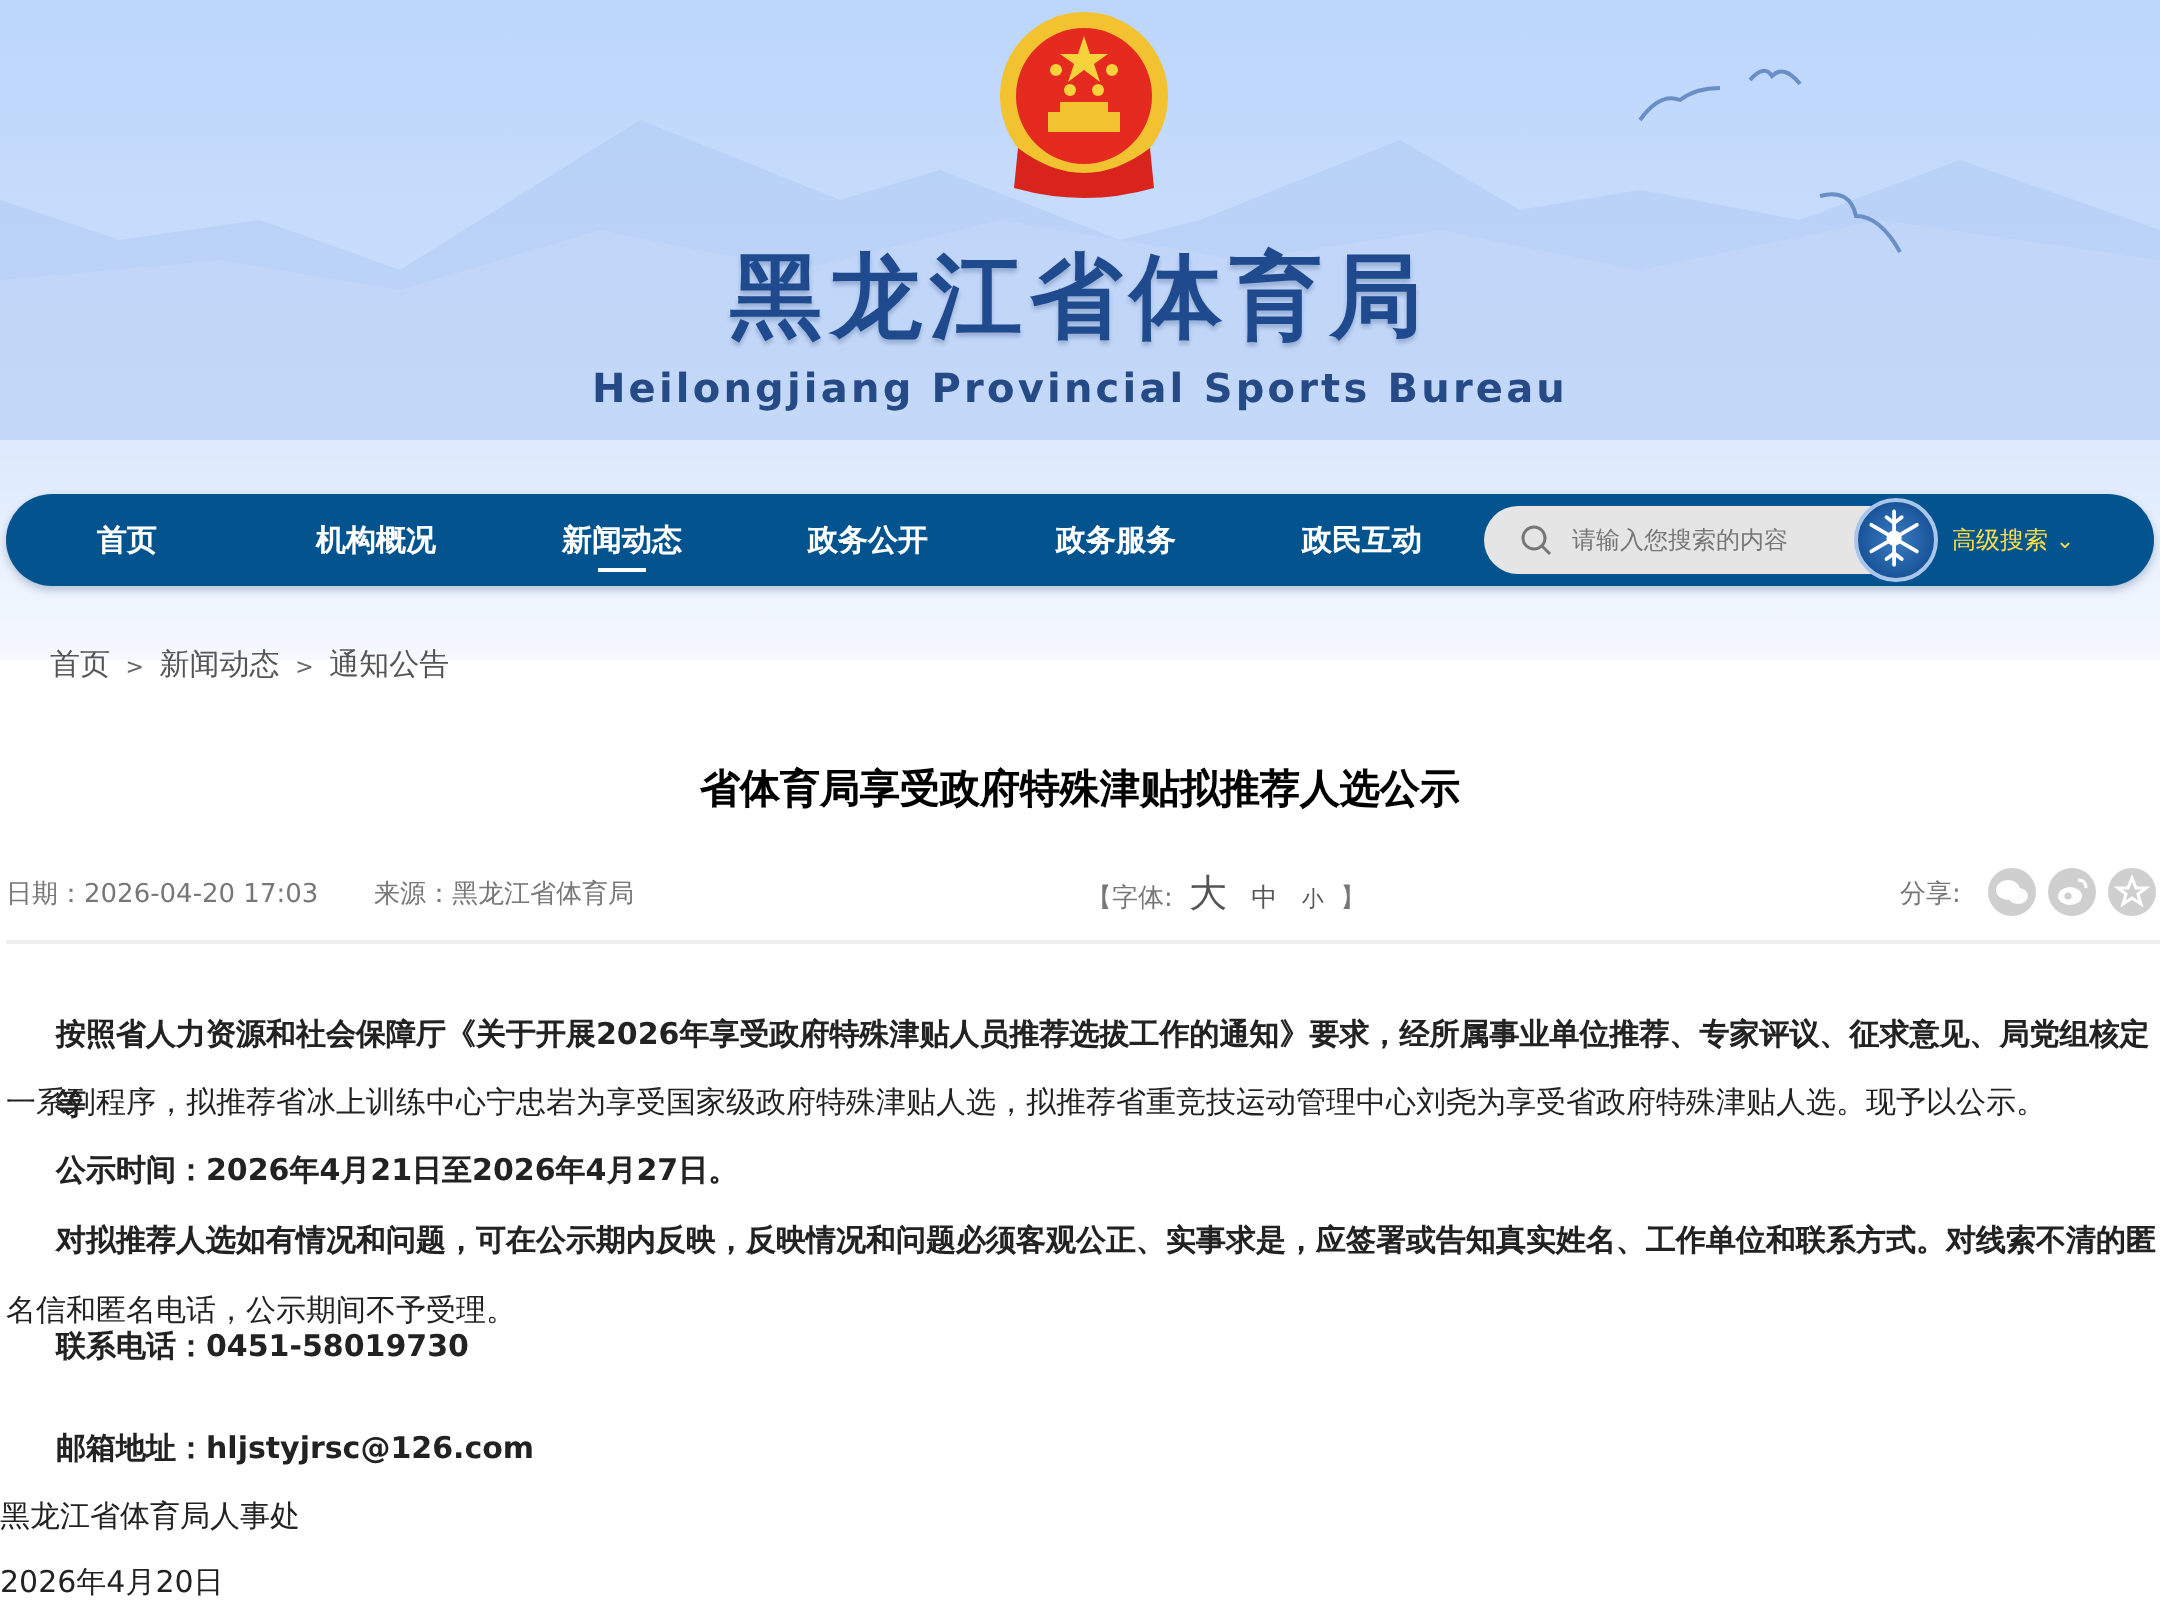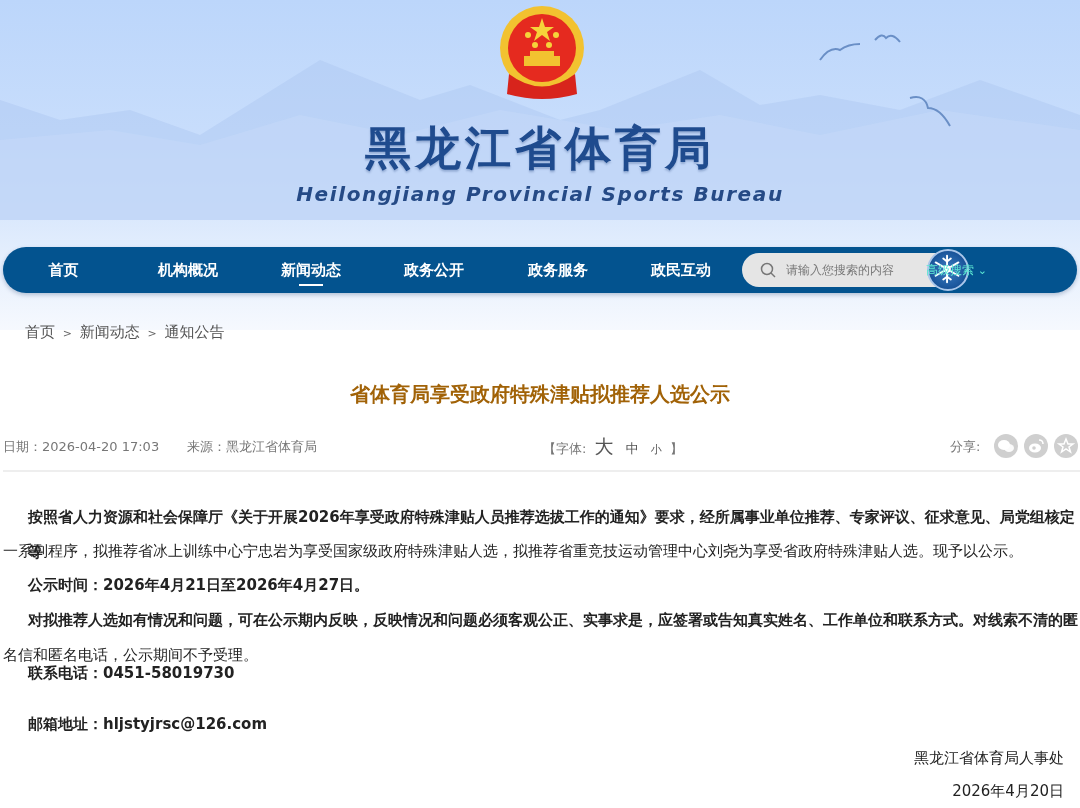--- a/index.html
+++ b/index.html
@@ -13,21 +13,21 @@
   }
   .mountains { position: absolute; left: 0; top: 40px; width: 1080px; height: 180px; }
   .emblem { position: absolute; left: 497px; top: 4px; width: 90px; height: 98px; }
   .title-cn {
     position: absolute; left: 0; width: 1080px; top: 118px; text-align: center;
     font-size: 46px; font-weight: bold; color: #1f4b8e; letter-spacing: 4px;
     text-shadow: 0 2px 2px rgba(20,50,110,0.25);
   }
   .title-en {
     position: absolute; left: 0; width: 1080px; top: 182px; text-align: center;
-    font-size: 20px; font-weight: bold; color: #254a86; letter-spacing: 1.6px; font-style: italic;
+    font-size: 20px; font-weight: bold; color: #254a86; letter-spacing: 1.6px;
   }
   .birds { position: absolute; left: 800px; top: 28px; width: 170px; height: 110px; }
 
   .nav {
     position: absolute; left: 3px; top: 247px; width: 1074px; height: 46px;
     background: #03538f; border-radius: 23px;
     box-shadow: 0 2px 4px rgba(0,40,90,0.25);
   }
   .nav-item {
     position: absolute; top: 0; height: 46px; line-height: 46px;
@@ -46,33 +46,33 @@
     position: absolute; left: 44px; top: 0; width: 150px; height: 34px; border: none; outline: none;
     background: transparent; font-size: 12px; color: #555; font-family: "DejaVu Sans", sans-serif;
   }
   .search-input::placeholder { color: #777; }
   .snow-btn {
     position: absolute; left: 924px; top: 2px; width: 42px; height: 42px; border-radius: 50%;
     background: radial-gradient(circle, #3c7cc0 0%, #1e5aa0 60%, #0d3f80 100%);
     border: 2px solid #a9c6ea; cursor: pointer;
   }
   .adv-search {
-    position: absolute; left: 923px; top: 0; height: 46px; line-height: 46px;
-    color: #5eead4; font-size: 12px; cursor: pointer;
+    position: absolute; left: 973px; top: 0; height: 46px; line-height: 46px;
+    color: #fde047; font-size: 12px; cursor: pointer;
   }
 
   .breadcrumb {
     position: absolute; left: 25px; top: 323px; font-size: 15px; color: #555;
   }
   .breadcrumb .sep { font-size: 11px; margin: 0 3px; color: #666; }
   .breadcrumb a { color: #555; text-decoration: none; cursor: pointer; }
 
   .article-title {
     position: absolute; left: 0; width: 1080px; top: 381px; text-align: center;
-    font-size: 20px; font-weight: bold; color: #a16207;
+    font-size: 20px; font-weight: bold; color: #000000;
   }
 
   .meta {
     position: absolute; left: 0; width: 1080px; top: 432px; height: 30px;
     font-size: 13px; color: #777;
   }
   .meta-date { position: absolute; left: 3px; top: 6px; }
   .meta-source { position: absolute; left: 187px; top: 6px; }
   .meta-font { position: absolute; left: 543px; top: 2px; color: #777; }
   .meta-font .fs { cursor: pointer; color: #555; margin: 0 4px; }
@@ -82,21 +82,21 @@
   .meta-share { position: absolute; left: 950px; top: 6px; }
   .share-icon {
     position: absolute; top: 2px; width: 24px; height: 24px; border-radius: 50%;
     background: #cfcfcf; cursor: pointer;
   }
   .divider { position: absolute; left: 3px; right: 0; top: 470px; height: 2px; background: #eeeeee; }
 
   .content { position: absolute; left: 0; top: 500px; width: 1080px; font-size: 15px; color: #222; }
   .para { position: absolute; left: 0; width: 1080px; line-height: 35px; }
   .indent { padding-left: 28px; font-weight: bold; }
-  .right { text-align: right; padding-right: 16px; }
+  .right { padding-right: 16px; }
 </style>
 </head>
 <body>
 
 <div class="banner">
   <svg class="mountains" viewBox="0 0 1080 180" preserveAspectRatio="none">
     <polygon points="0,60 60,80 130,70 200,95 320,20 420,60 470,45 560,80 600,70 700,30 760,65 820,55 900,70 980,40 1080,75 1080,180 0,180" fill="#b0cbf3" opacity="0.55"></polygon>
     <polygon points="0,100 110,90 200,105 300,75 400,95 500,70 620,90 720,75 820,95 940,70 1080,90 1080,180 0,180" fill="#c4d9f8" opacity="0.6"></polygon>
   </svg>
   <svg class="birds" viewBox="0 0 170 110">

